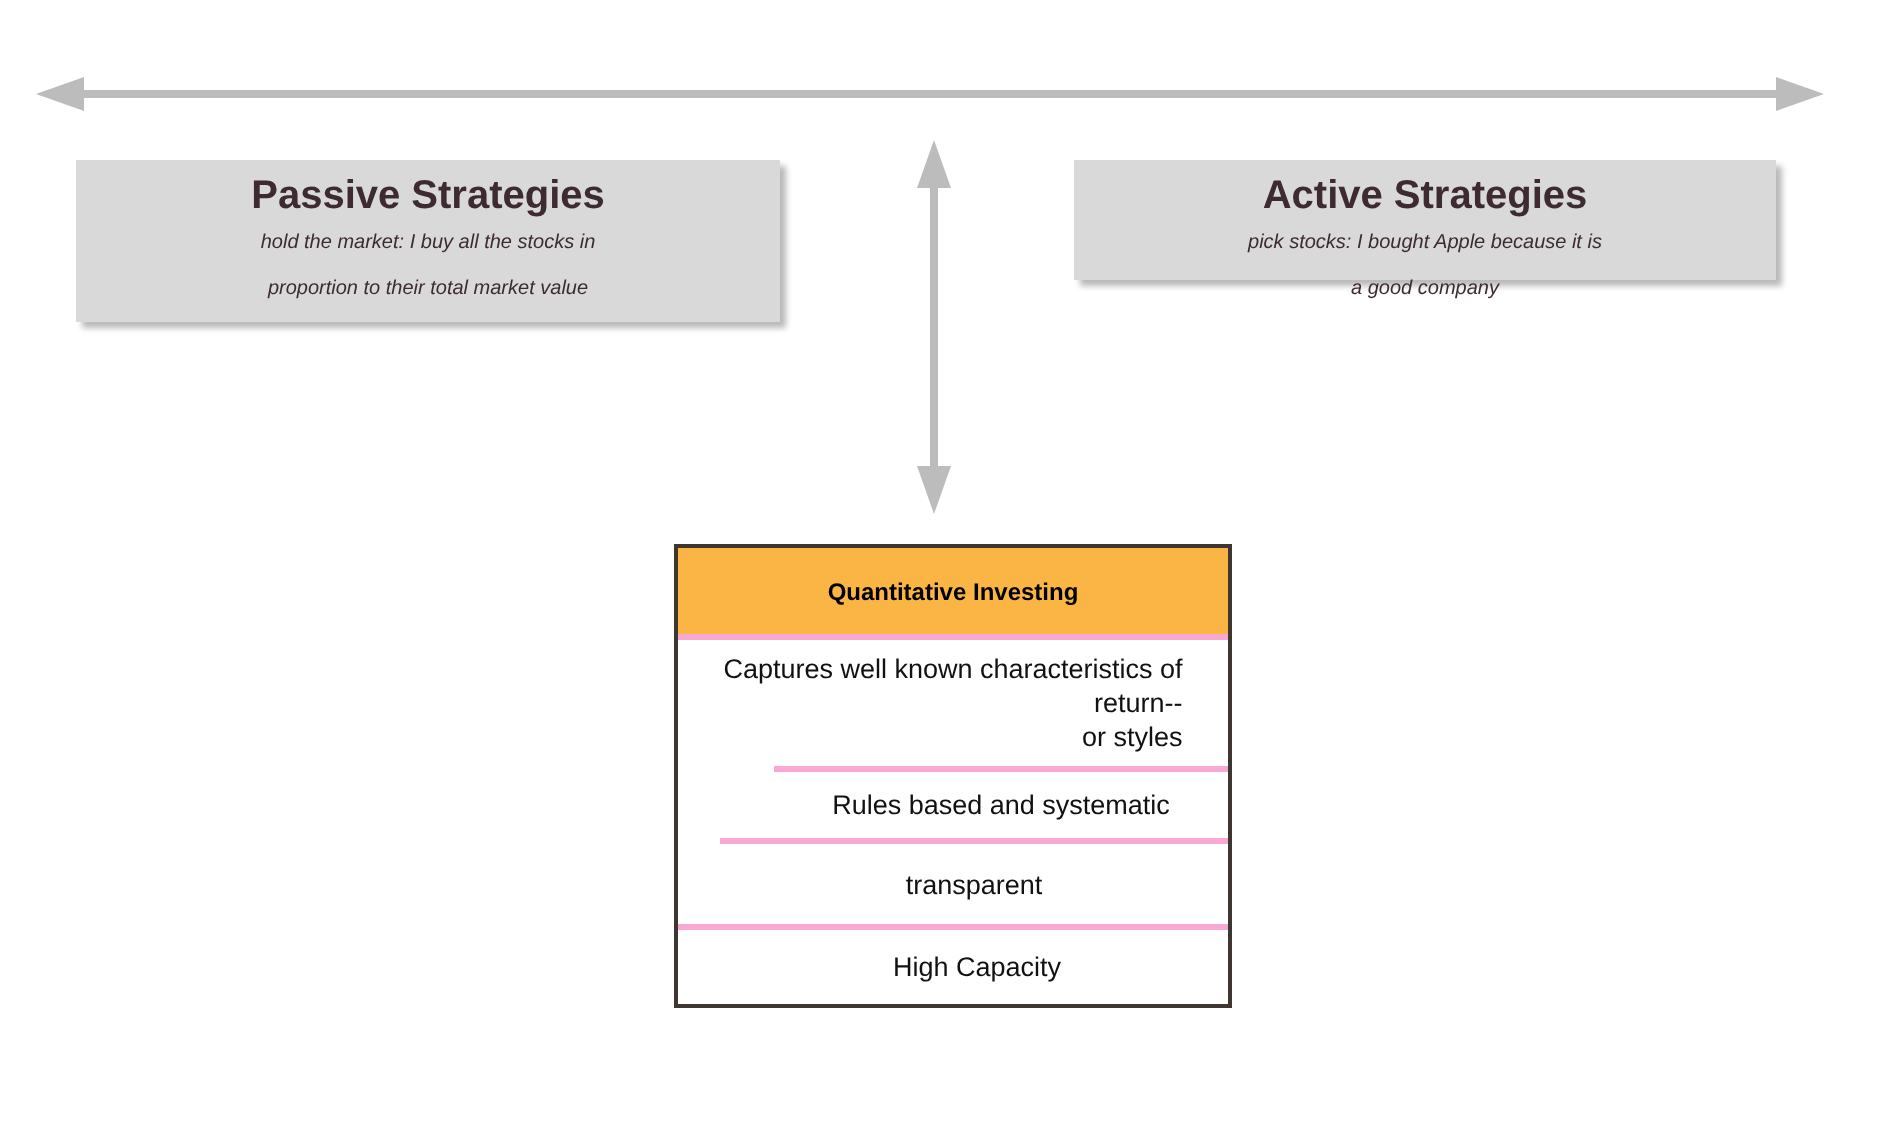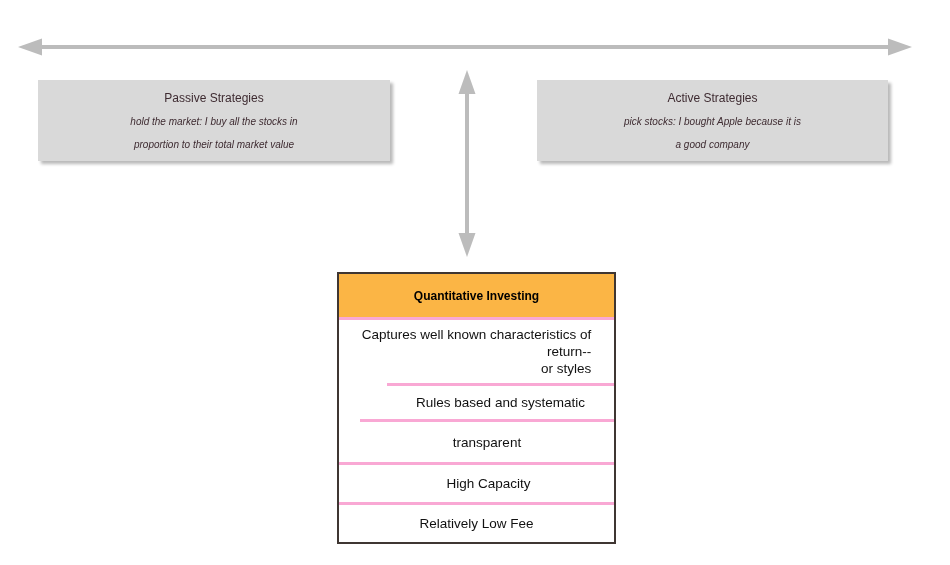--- a/index.html
+++ b/index.html
@@ -35,24 +35,24 @@
   .strategy-box {
     position: absolute;
     background: #d9d9d9;
     box-shadow: 3px 3px 3px rgba(0,0,0,0.28);
     color: #3e2b31;
     text-align: center;
     box-sizing: border-box;
     padding-top: 7px;
   }
   .strategy-box.passive { left: 38px;  top: 80px; width: 352px; height: 81px; }
-  .strategy-box.active  { left: 537px; top: 80px; width: 351px; height: 81px; }
+  .strategy-box.active  { left: 537px; top: 80px; width: 351px; height: 60px; }
   .box-title {
-    font-weight: normal;
-    font-size: 12px;
+    font-weight: bold;
+    font-size: 20px;
     line-height: 23px;
   }
   .box-desc {
     font-style: italic;
     font-size: 10px;
     line-height: 23px;
     white-space: pre-line;
   }
   .quant-table {
     position: absolute;
@@ -124,16 +124,15 @@
   </div>
 
   <div class="quant-table">
     <div class="qt-header">Quantitative Investing</div>
     <div class="qt-row r0">Captures well known characteristics of
 return--
 or styles</div>
     <div class="qt-row r1">Rules based and systematic</div>
     <div class="qt-row r2">transparent</div>
     <div class="qt-row r3">High Capacity</div>
-    <div class="qt-row r4">Relatively Low Fee</div>
   </div>
 
 </div>
 
 </body></html>

